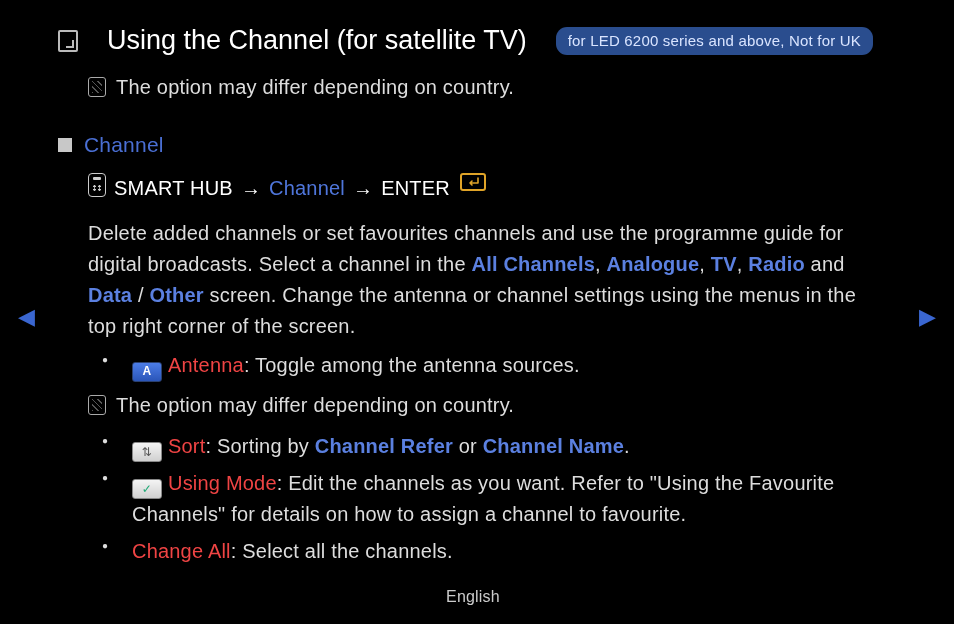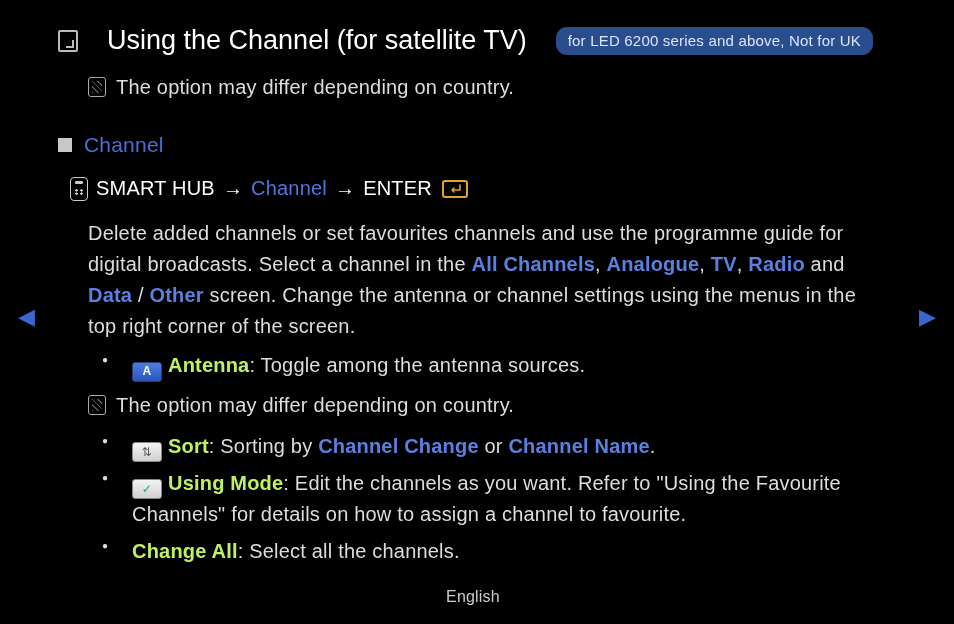--- a/index.html
+++ b/index.html
@@ -97,23 +97,23 @@
     background: #c8c8c8;
     flex: 0 0 auto;
   }
   .section-title {
     color: #4a6fd4;
     font-size: 21px;
     font-weight: 400;
   }
   .path-row {
     display: flex;
-    align-items: center;
+    align-items: flex-start;
     gap: 8px;
-    margin-left: 12px;
+    margin-left: 30px;
     margin-bottom: 14px;
     color: #fff;
     font-weight: 500;
     font-size: 20px;
   }
   .remote-icon {
     width: 18px; height: 24px;
     border: 1.5px solid #ccc;
     border-radius: 4px;
     position: relative;
@@ -183,21 +183,21 @@
     border-radius: 3px;
     vertical-align: -3px;
     margin-right: 6px;
     align-items: center;
     justify-content: center;
     font-size: 12px;
   }
   .mini-a { background: linear-gradient(#4c7de8,#2a55b8); color: #fff; border-color:#2a4070; font-weight:600; }
   .mini-sort { color:#555; }
   .mini-edit { color:#2a7; }
-  .item-label { color: #bef264; font-weight: 700; text-align: center; }
+  .item-label { color: #ef4444; font-weight: 400; text-align: center; }
   .note-inline {
     display: flex;
     align-items: center;
     gap: 10px;
     margin: 8px 0 10px 30px;
     color: #ddd;
   }
   .footer {
     position: absolute;
     bottom: 14px;
@@ -255,21 +255,21 @@
     </li>
   </ul>
 
   <div class="note-inline">
     <span class="note-icon"></span>
     <span>The option may differ depending on country.</span>
   </div>
 
   <ul class="items">
     <li>
-      <span class="mini-icon mini-sort">⇅</span><span class="item-label">Sort</span><span>: Sorting by </span><span class="hl">Channel Change</span><span> or </span><span class="hl">Channel Name</span><span>.</span>
+      <span class="mini-icon mini-sort">⇅</span><span class="item-label">Sort</span><span>: Sorting by </span><span class="hl">Channel Refer</span><span> or </span><span class="hl">Channel Name</span><span>.</span>
     </li>
     <li>
       <span class="mini-icon mini-edit">✓</span><span class="item-label">Using Mode</span><span>: Edit the channels as you want. Refer to "Using the Favourite Channels" for details on how to assign a channel to favourite.</span>
     </li>
     <li>
       <span class="item-label">Change All</span><span>: Select all the channels.</span>
     </li>
   </ul>
 
 </div>

